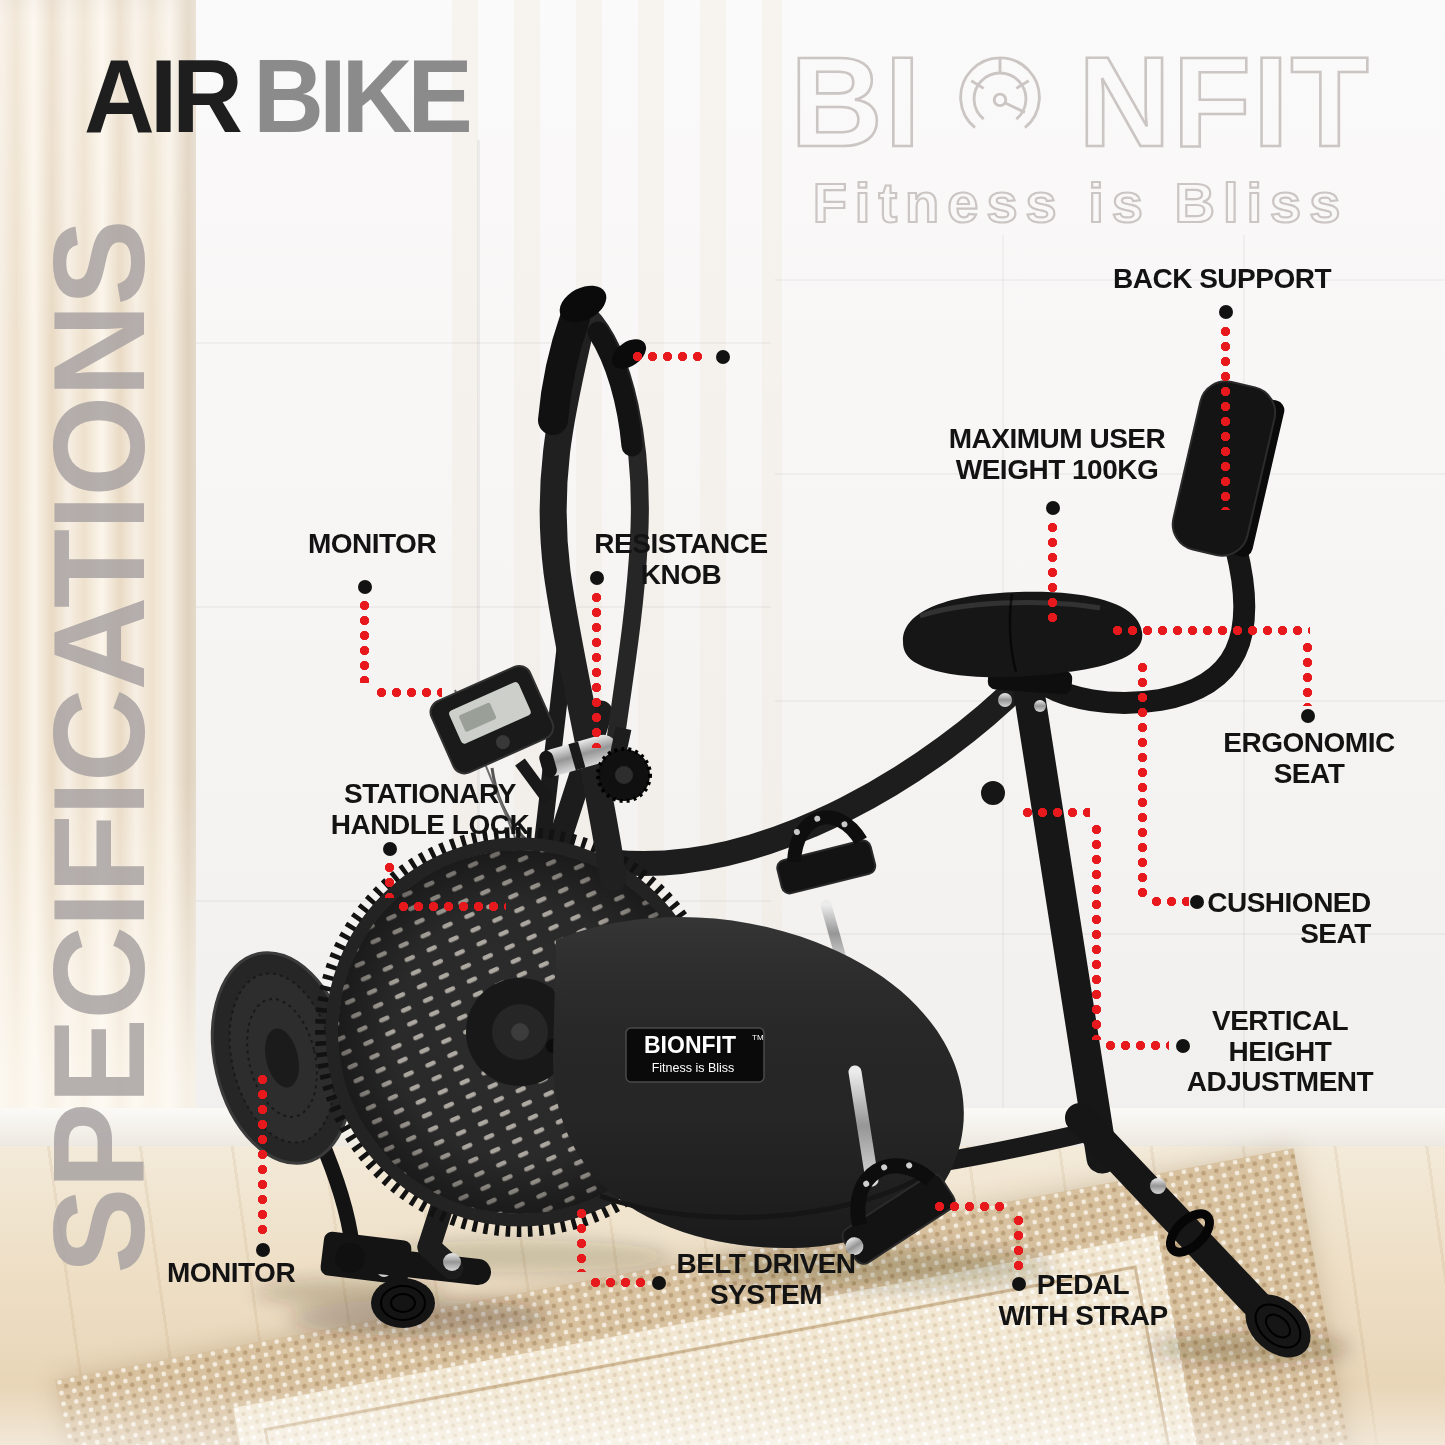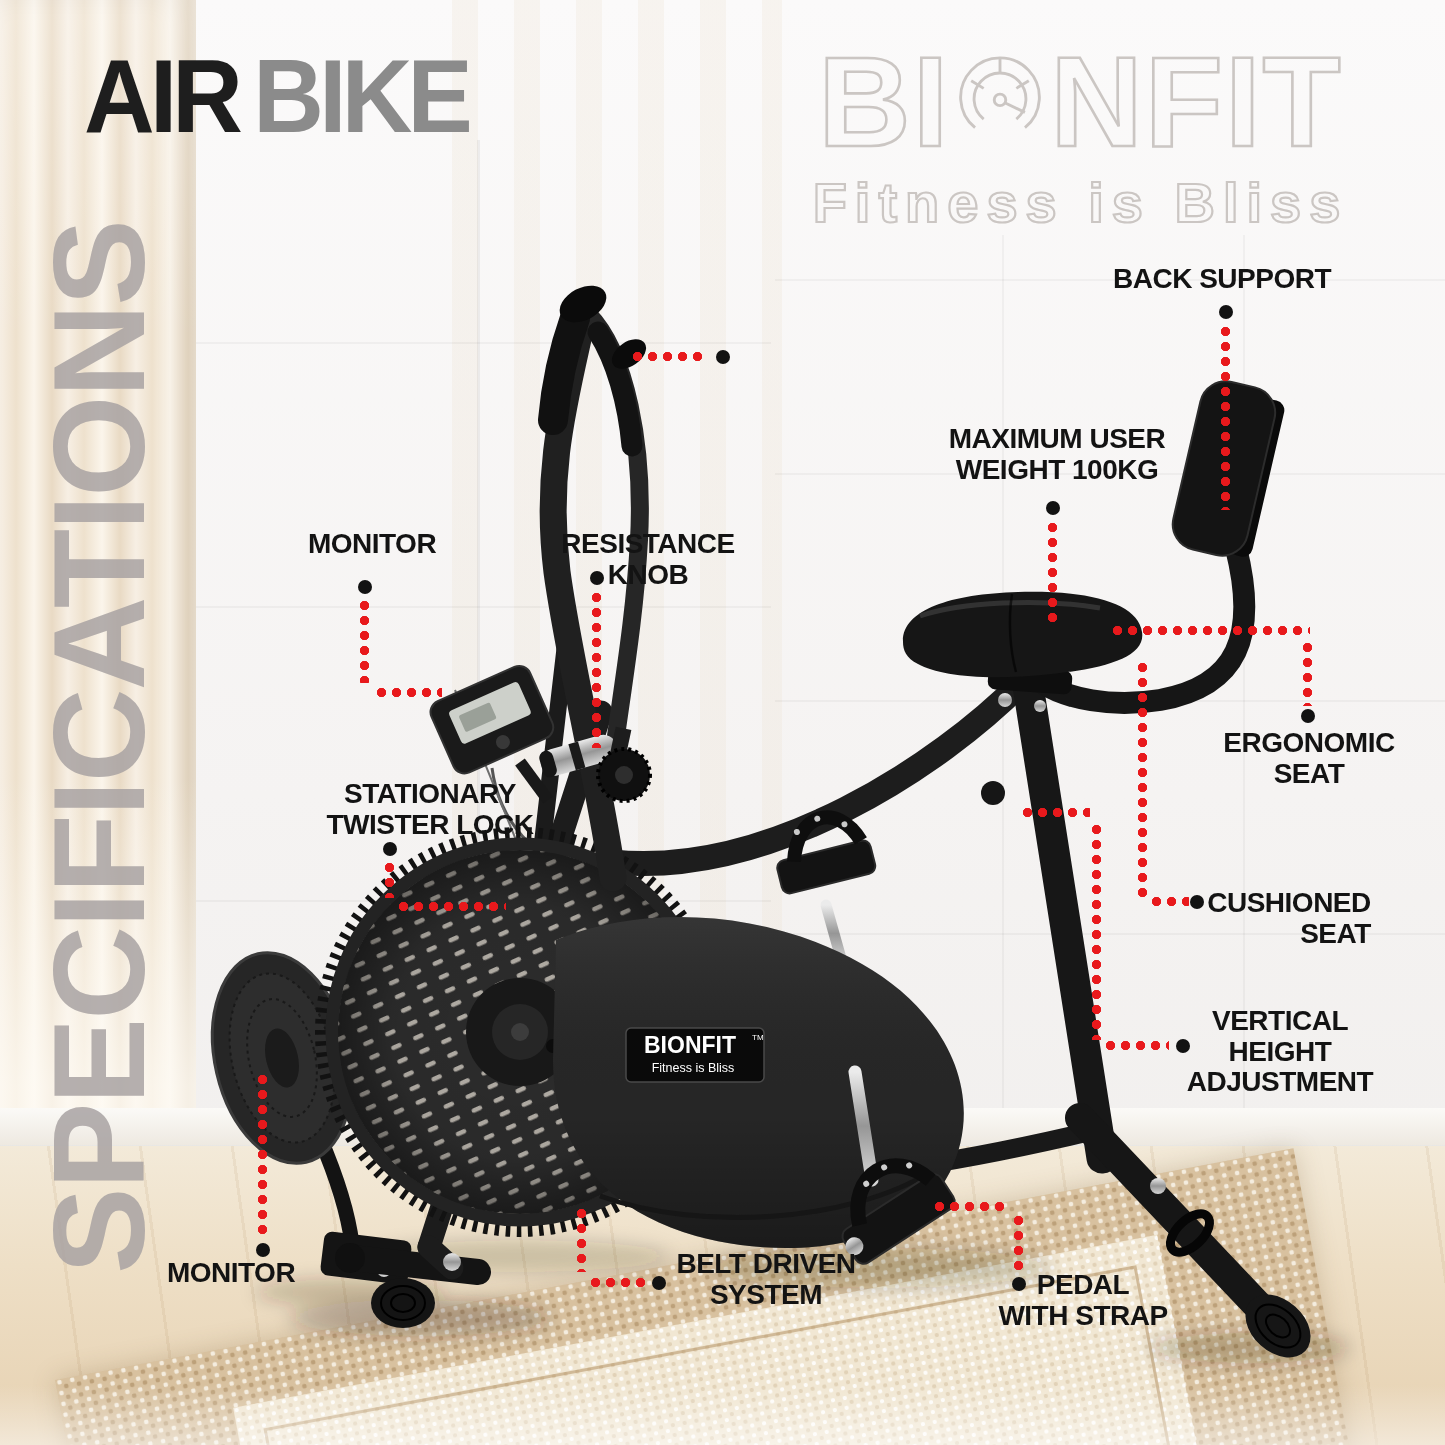--- a/index.html
+++ b/index.html
@@ -38,21 +38,21 @@
 
   
   .title{position:absolute;left:84px;top:44px;font-size:104px;font-weight:700;letter-spacing:-5px;
     white-space:nowrap;transform:scaleX(.94);transform-origin:left top;line-height:1;}
   .title .t1{color:#1e1e1e;margin-right:16px;}
   .title .t2{color:#8b8b8b;}
   .side{position:absolute;left:34px;top:1274px;transform:rotate(-90deg);transform-origin:0 0;
     font-size:130px;font-weight:700;letter-spacing:-2px;color:rgba(168,162,162,.85);white-space:nowrap;line-height:1;}
   .wm{position:absolute;left:758px;top:38px;width:645px;text-align:center;}
   .wm-name{display:flex;align-items:center;justify-content:center;font-size:128px;font-weight:700;
-    line-height:1;color:transparent;-webkit-text-stroke:2.6px #cbc6c3;letter-spacing:2px;}
+    line-height:1;color:transparent;-webkit-text-stroke:2.6px #cbc6c3;letter-spacing:2px;gap:28px;}
   .wm-gauge{margin:0 2px 10px 2px;}
   .wm-tagline{font-size:56px;font-weight:700;color:transparent;-webkit-text-stroke:2.2px #cbc6c3;
     letter-spacing:8px;margin-top:4px;white-space:nowrap;}
 
   
   #bike-svg{position:absolute;left:0;top:0;width:1445px;height:1445px;pointer-events:none;}
 
   
   .clabel{position:absolute;transform:translateX(-50%);font-size:28px;font-weight:700;color:#131313;
     letter-spacing:-.5px;line-height:1.09;text-align:center;white-space:pre-line;z-index:30;}
@@ -297,27 +297,27 @@
   <div class="clabel" style="left:1057px;top:424px;">MAXIMUM USER
 WEIGHT 100KG</div>
   <div class="ldot" style="left:1046px;top:501px;"></div>
   <div class="lv" style="left:1047px;top:520px;height:102px;"></div>
 
   <div class="clabel" style="left:372px;top:529px;">MONITOR</div>
   <div class="ldot" style="left:358px;top:580px;"></div>
   <div class="lv" style="left:359px;top:598px;height:85px;"></div>
   <div class="lh" style="left:374px;top:687px;width:68px;"></div>
 
-  <div class="clabel" style="left:648px;top:529px;">RESISTANCE
+  <div class="clabel" style="left:681px;top:529px;">RESISTANCE
 KNOB</div>
   <div class="ldot" style="left:590px;top:571px;"></div>
   <div class="lv" style="left:591px;top:590px;height:158px;"></div>
 
   <div class="clabel" style="left:430px;top:779px;">STATIONARY
-TWISTER LOCK</div>
+HANDLE LOCK</div>
   <div class="ldot" style="left:383px;top:842px;"></div>
   <div class="lv" style="left:384px;top:860px;height:38px;"></div>
   <div class="lh" style="left:396px;top:901px;width:110px;"></div>
 
   <div class="lh" style="left:1110px;top:625px;width:200px;"></div>
   <div class="lv" style="left:1302px;top:640px;height:66px;"></div>
   <div class="ldot" style="left:1301px;top:709px;"></div>
   <div class="clabel" style="left:1297px;top:728px;margin-left:12px;">ERGONOMIC
 SEAT</div>
 

